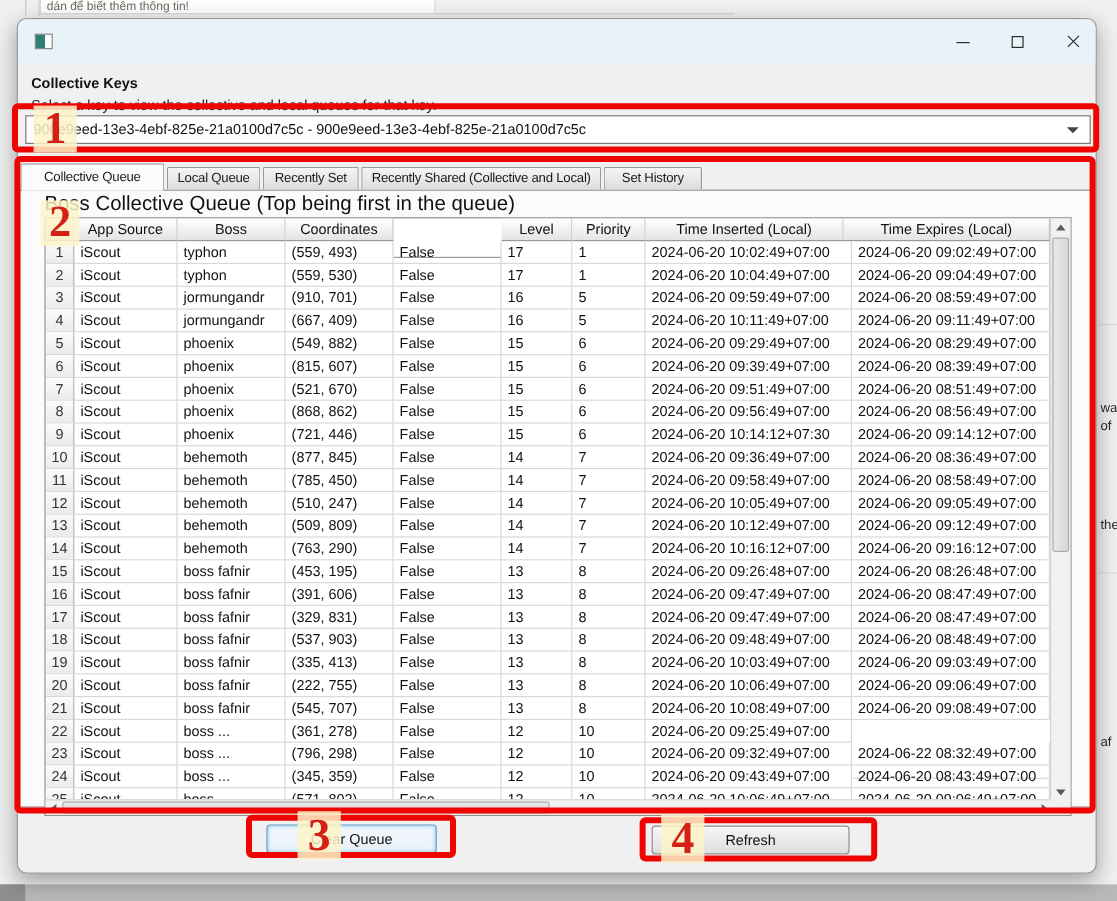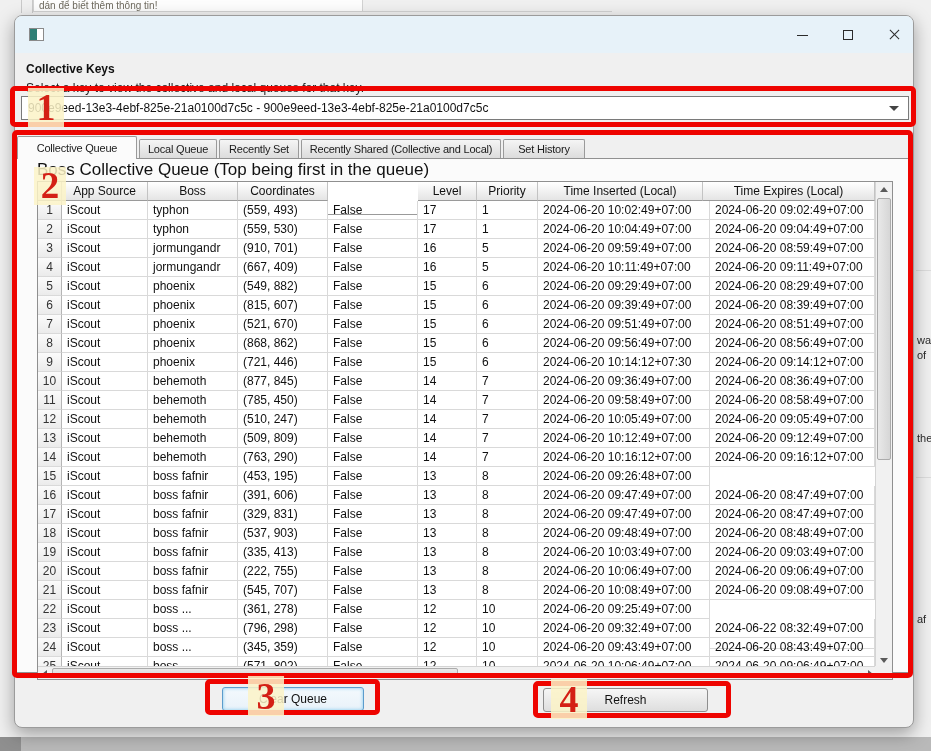--- a/index.html
+++ b/index.html
@@ -317,20 +317,21 @@
           </div>
           <div class="grow">
             <div class="gcell rowhead" style="width: 24px;">15</div>
             <div class="gcell" style="width: 86px;">iScout</div>
             <div class="gcell" style="width: 90px;">boss fafnir</div>
             <div class="gcell" style="width: 90px;">(453, 195)</div>
             <div class="gcell" style="width: 90px;">False</div>
             <div class="gcell" style="width: 59px;">13</div>
             <div class="gcell" style="width: 61px;">8</div>
             <div class="gcell" style="width: 172px;">2024-06-20 09:26:48+07:00</div>
+            <div class="gcell" style="width: 165px;">2024-06-20 08:26:48+07:00</div>
           </div>
           <div class="grow">
             <div class="gcell rowhead" style="width: 24px;">16</div>
             <div class="gcell" style="width: 86px;">iScout</div>
             <div class="gcell" style="width: 90px;">boss fafnir</div>
             <div class="gcell" style="width: 90px;">(391, 606)</div>
             <div class="gcell" style="width: 90px;">False</div>
             <div class="gcell" style="width: 59px;">13</div>
             <div class="gcell" style="width: 61px;">8</div>
             <div class="gcell" style="width: 172px;">2024-06-20 09:47:49+07:00</div>

